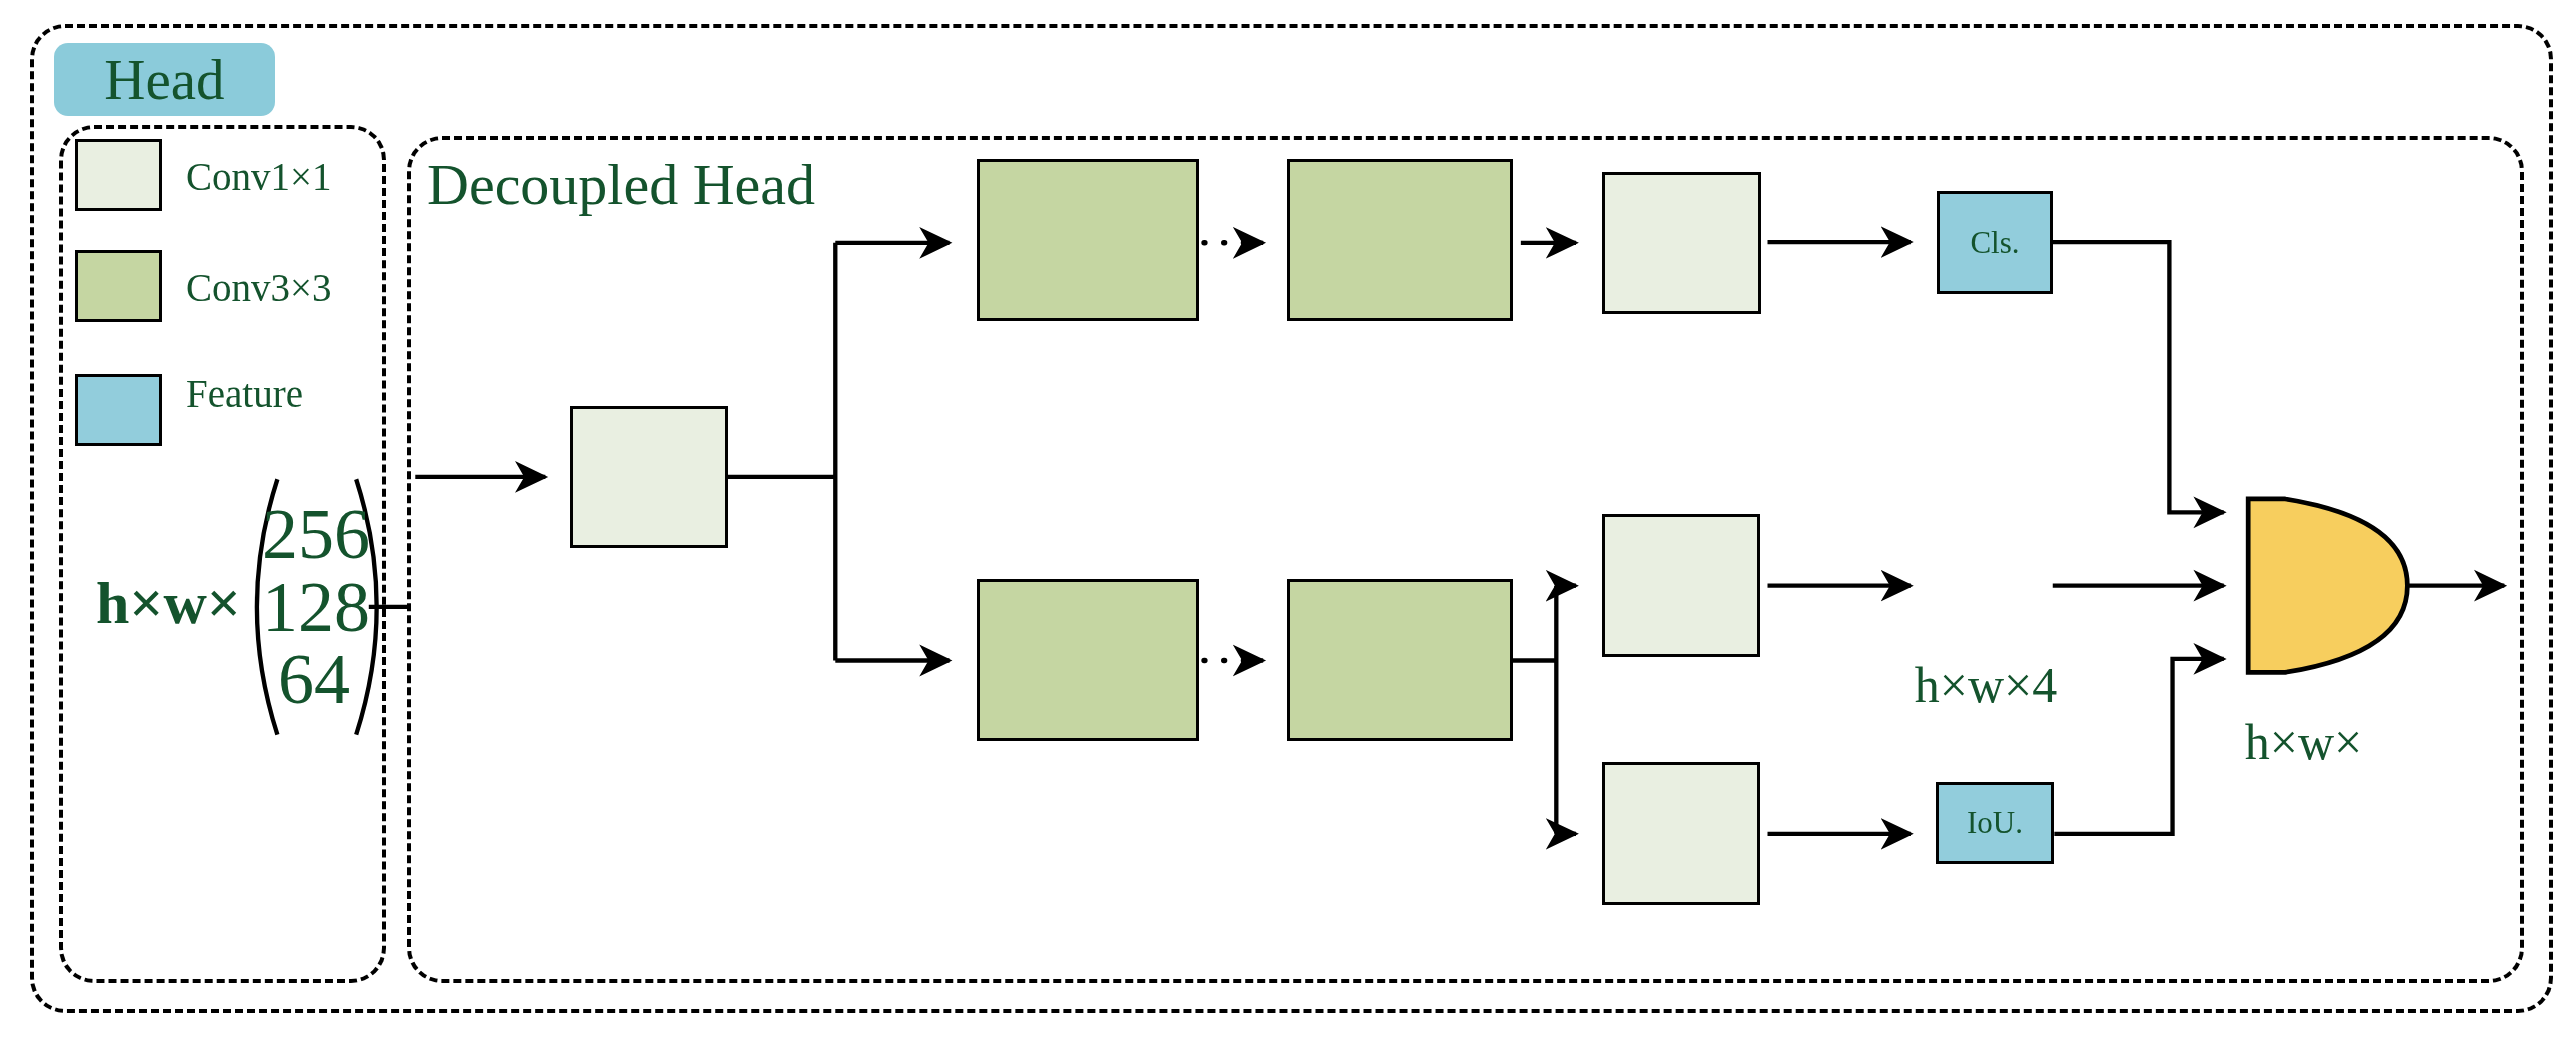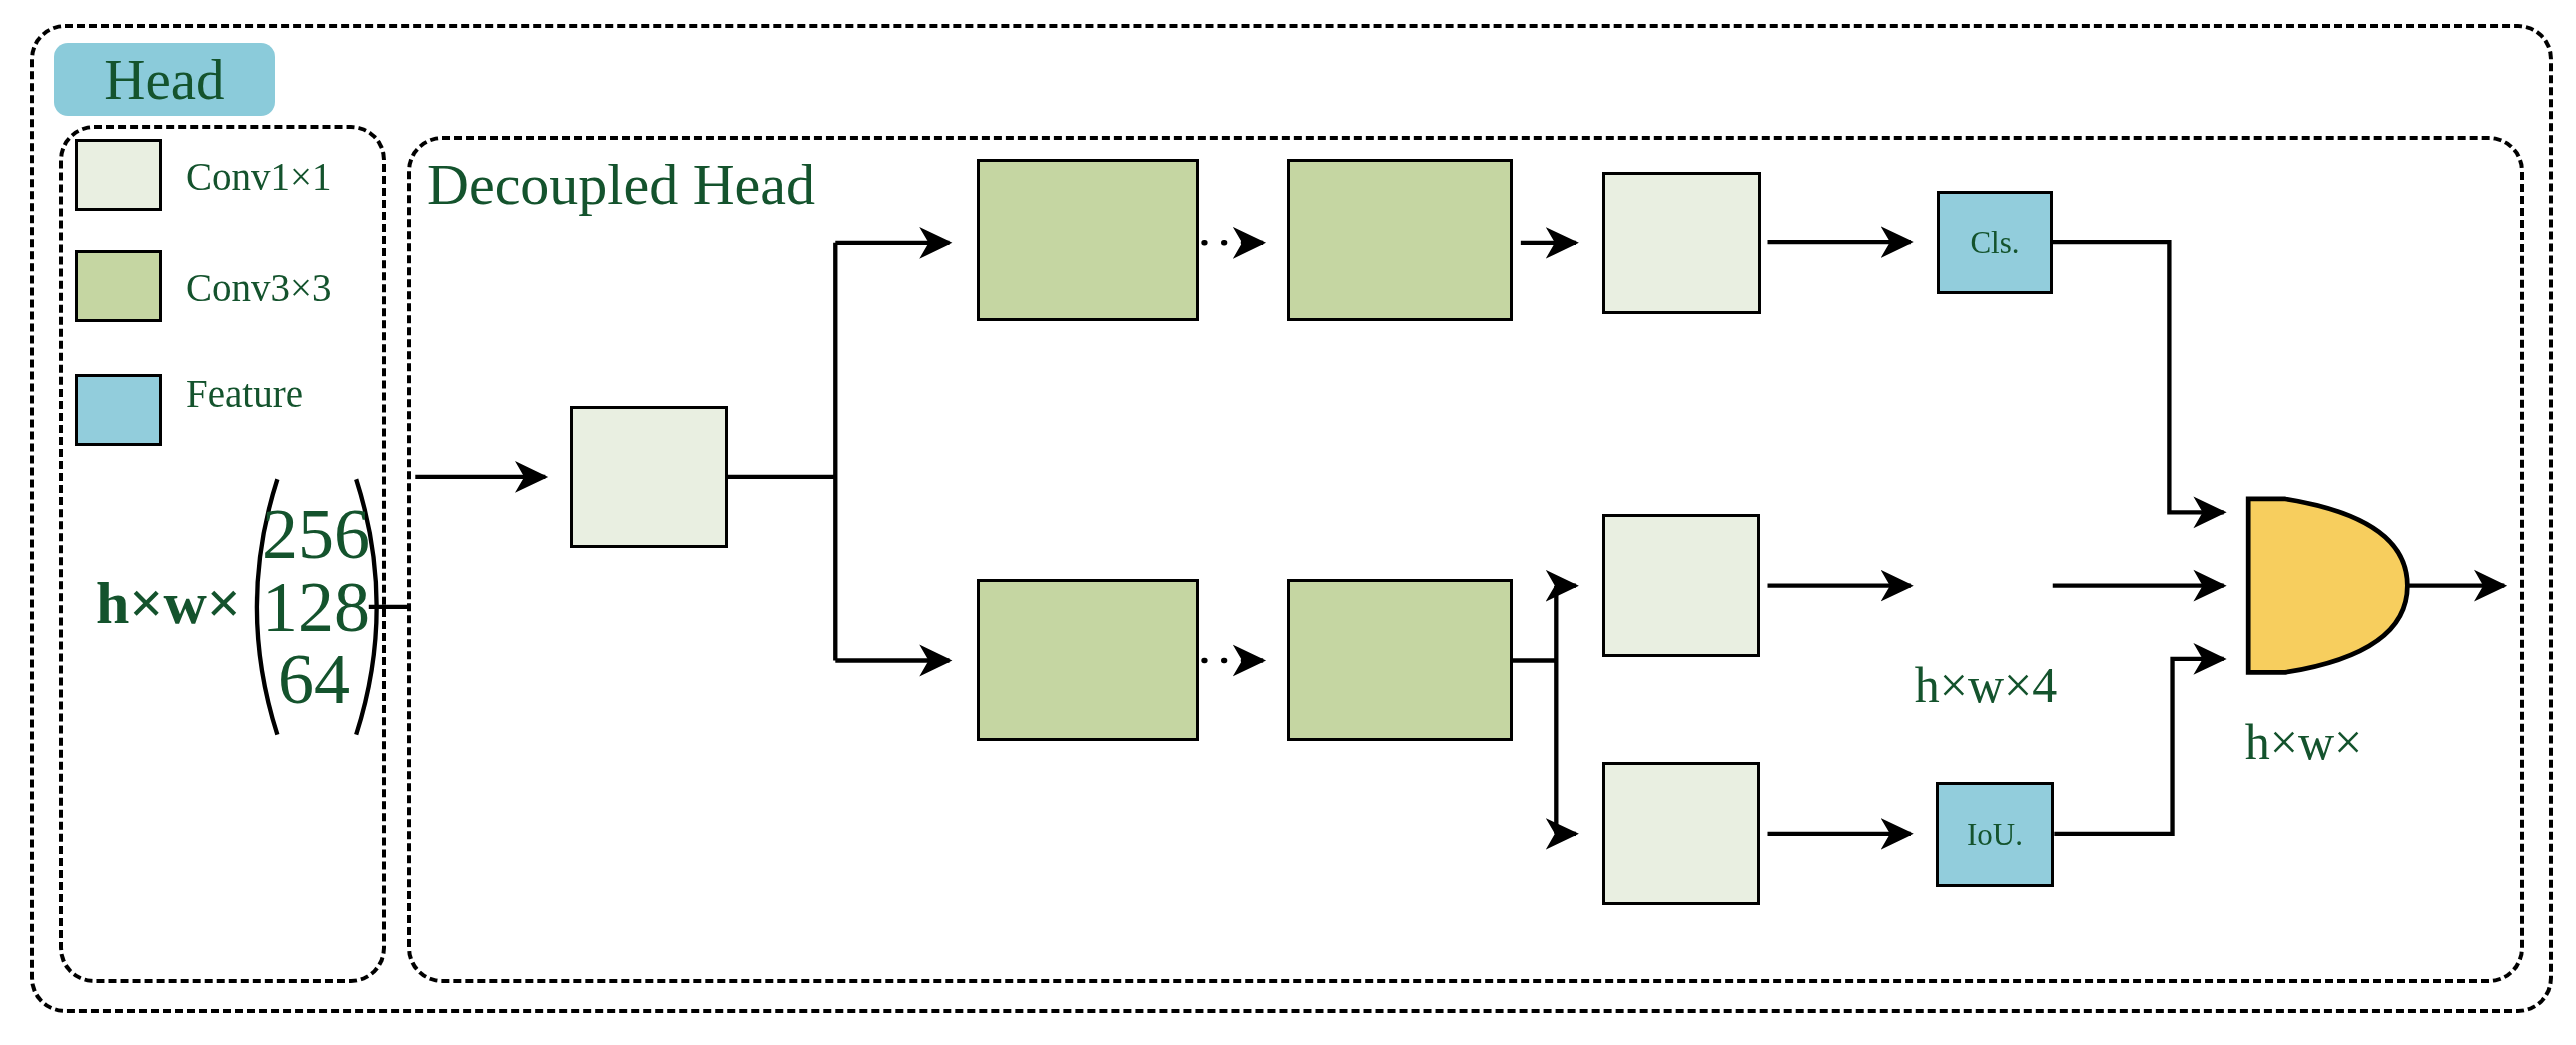--- a/index.html
+++ b/index.html
@@ -105,20 +105,20 @@
   <div class="blk" style="left: 1287px; top: 579px; width: 226px; height: 162px; background-color: rgb(197, 214, 162);"></div>
   <div class="blk" style="left: 1602px; top: 514px; width: 158px; height: 143px; background-color: rgb(233, 239, 225);"></div>
   <div class="blk" style="left: 1602px; top: 762px; width: 158px; height: 143px; background-color: rgb(233, 239, 225);"></div>
 
   <div class="blk feat" style="left: 1937px; top: 191px; width: 116px; height: 103px; background-color: rgb(146, 205, 220);">
     <span>Cls.</span>
   </div>
 
   <div class="dim-label" style="left:1868px;top:656px;width:236px;">h×w×4</div>
 
-  <div class="blk feat" style="left: 1936px; top: 782px; width: 118px; height: 105px; background-color: rgb(146, 205, 220);">
+  <div class="blk feat" style="left: 1936px; top: 782px; width: 118px; height: 82px; background-color: rgb(146, 205, 220);">
     <span>IoU.</span>
   </div>
 
   <div class="dim-label" style="left:2146px;top:708px;width:315px;line-height:69px;">h×w×</div>
 
 </div>
 
 
 </body></html>

